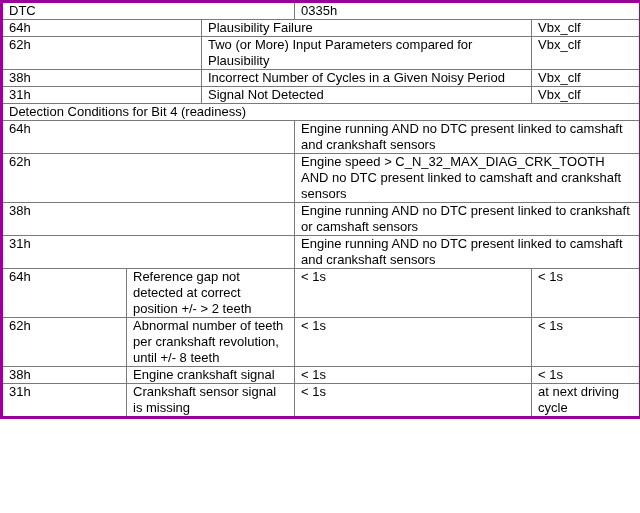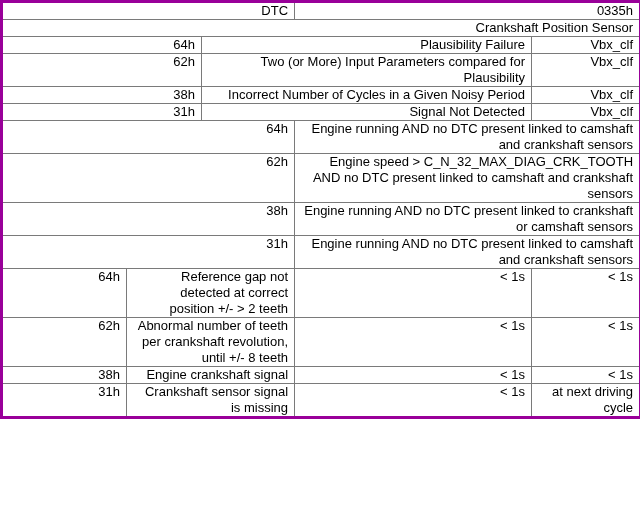--- a/index.html
+++ b/index.html
@@ -7,21 +7,20 @@
     padding: 0;
     background: #ffffff;
     font-family: "Liberation Sans", "DejaVu Sans", sans-serif;
   }
   .page {
     position: relative;
     width: 640px;
     height: 424px;
     background: #ffffff;
     overflow: hidden;
-    text-align: right;
   }
   table.dtc {
     width: 639px;
     border-collapse: collapse;
     table-layout: fixed;
     border: 3px solid #990099;
     font-size: 13px;
     line-height: 16px;
     color: #000000;
   }
@@ -51,23 +50,20 @@
       <col style="width:237px">
       <col style="width:109px">
     </colgroup>
 
     <tbody>
         <tr>
       <td colspan="3">DTC</td>
       <td colspan="2">0335h</td>
     </tr>
 
-    <tr>
-      <td colspan="5">Crankshaft Position Sensor</td>
-    </tr>
 
 
     <tr>
       <td colspan="2">64h</td>
       <td colspan="2">Plausibility Failure</td>
       <td>Vbx_clf</td>
     </tr>
     <tr>
       <td colspan="2">62h</td>
       <td colspan="2">Two (or More) Input Parameters compared for Plausibility</td>
@@ -77,20 +73,23 @@
       <td colspan="2">38h</td>
       <td colspan="2">Incorrect Number of Cycles in a Given Noisy Period</td>
       <td>Vbx_clf</td>
     </tr>
     <tr>
       <td colspan="2">31h</td>
       <td colspan="2">Signal Not Detected</td>
       <td>Vbx_clf</td>
     </tr>
 
+    <tr>
+      <td colspan="5">Detection Conditions for Bit 4 (readiness)</td>
+    </tr>
 
     <tr>
       <td colspan="3">64h</td>
       <td colspan="2">Engine running AND no DTC present linked to camshaft and crankshaft sensors</td>
     </tr>
     <tr>
       <td colspan="3">62h</td>
       <td colspan="2">Engine speed &gt; C_N_32_MAX_DIAG_CRK_TOOTH AND no DTC present linked to camshaft and crankshaft sensors</td>
     </tr>
     <tr>

